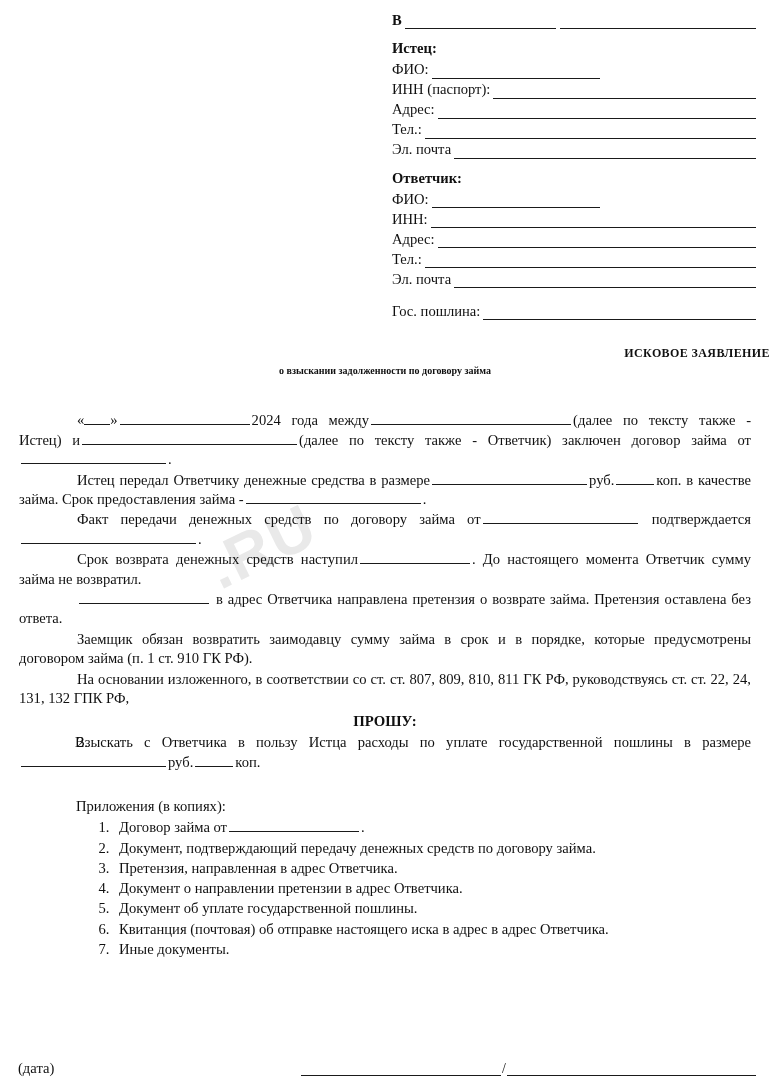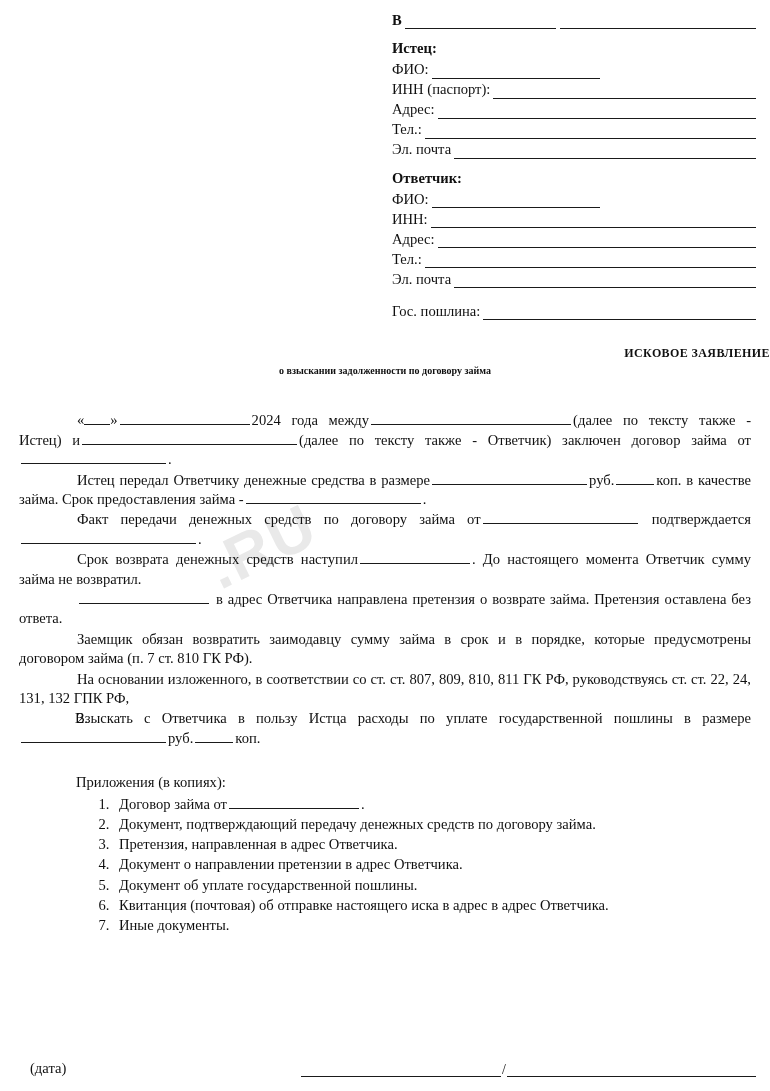--- a/index.html
+++ b/index.html
@@ -169,25 +169,25 @@
   }
   ol.attach li {
     margin-bottom: 1px;
     padding-left: 6px;
     line-height: 1.32;
   }
 
   
   .footer {
     position: absolute;
-    left: 18px;
+    left: 6px;
     right: 14px;
     bottom: 14px;
     display: flex;
-    align-items: flex-end;
+    align-items: center;
     z-index: 2;
   }
   .footer .date-lbl {
     flex: 0 0 auto;
     padding-left: 12px;
   }
   .sig-wrap {
     margin-left: auto;
     display: flex;
     align-items: flex-end;
@@ -278,24 +278,25 @@
       <p><span>Истец передал Ответчику денежные средства в размере</span><span class="bl w155"></span><span>руб.</span><span class="bl w38"></span><span>коп. в качестве займа. Срок предоставления займа -</span><span class="bl w175"></span><span>.</span></p>
 
       <p><span>Факт передачи денежных средств по договору займа от</span><span class="bl w155"></span>
         <span>подтверждается</span><span class="bl w175"></span><span>.</span></p>
 
       <p><span>Срок возврата денежных средств наступил</span><span class="bl w110"></span><span>. До настоящего момента Ответчик сумму займа не возвратил.</span></p>
 
       <p><span class="bl w130"></span>
         <span>в адрес Ответчика направлена претензия о возврате займа. Претензия оставлена без ответа.</span></p>
 
-      <p>Заемщик обязан возвратить заимодавцу сумму займа в срок и в порядке, которые предусмотрены договором займа (п. 7 ст. 810 ГК РФ).</p>
+      <p>Заемщик обязан возвратить заимодавцу сумму займа в срок и в порядке, которые предусмотрены договором займа (п. 1 ст. 910 ГК РФ).</p>
 
       <p>На основании изложенного, в соответствии со ст. ст. 807, 809, 810, 811 ГК РФ, руководствуясь ст. ст. 22, 24, 131, 132 ГПК РФ,</p>
 
+      <div class="proshu">ПРОШУ:</div>
 
 
       <p class="claim noind"><span class="num">2.</span><span>Взыскать с Ответчика в пользу Истца расходы по уплате государственной пошлины в размере</span><span class="bl w145"></span><span>руб.</span><span class="bl w38"></span><span>коп.</span></p>
 
       <div class="attach-title">Приложения (в копиях):</div>
 
       <ol class="attach">
         <li><span>Договор займа от</span><span class="bl w130"></span><span>.</span></li>
         <li>Документ, подтверждающий передачу денежных средств по договору займа.</li>
         <li>Претензия, направленная в адрес Ответчика.</li>

